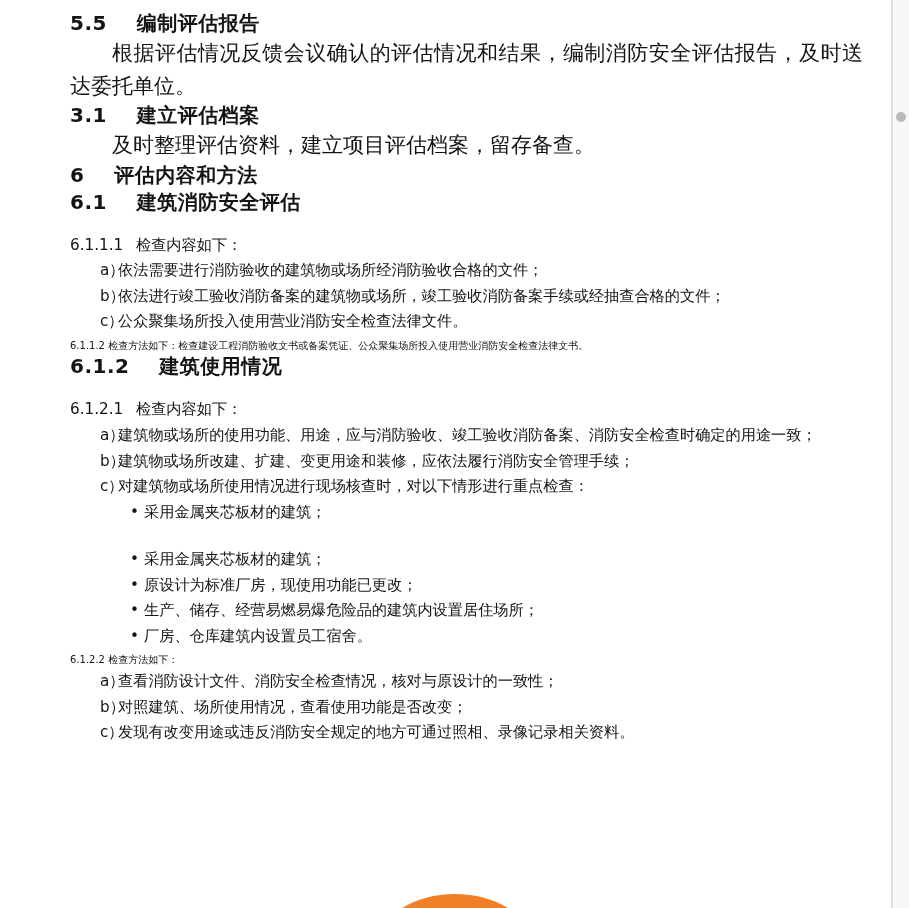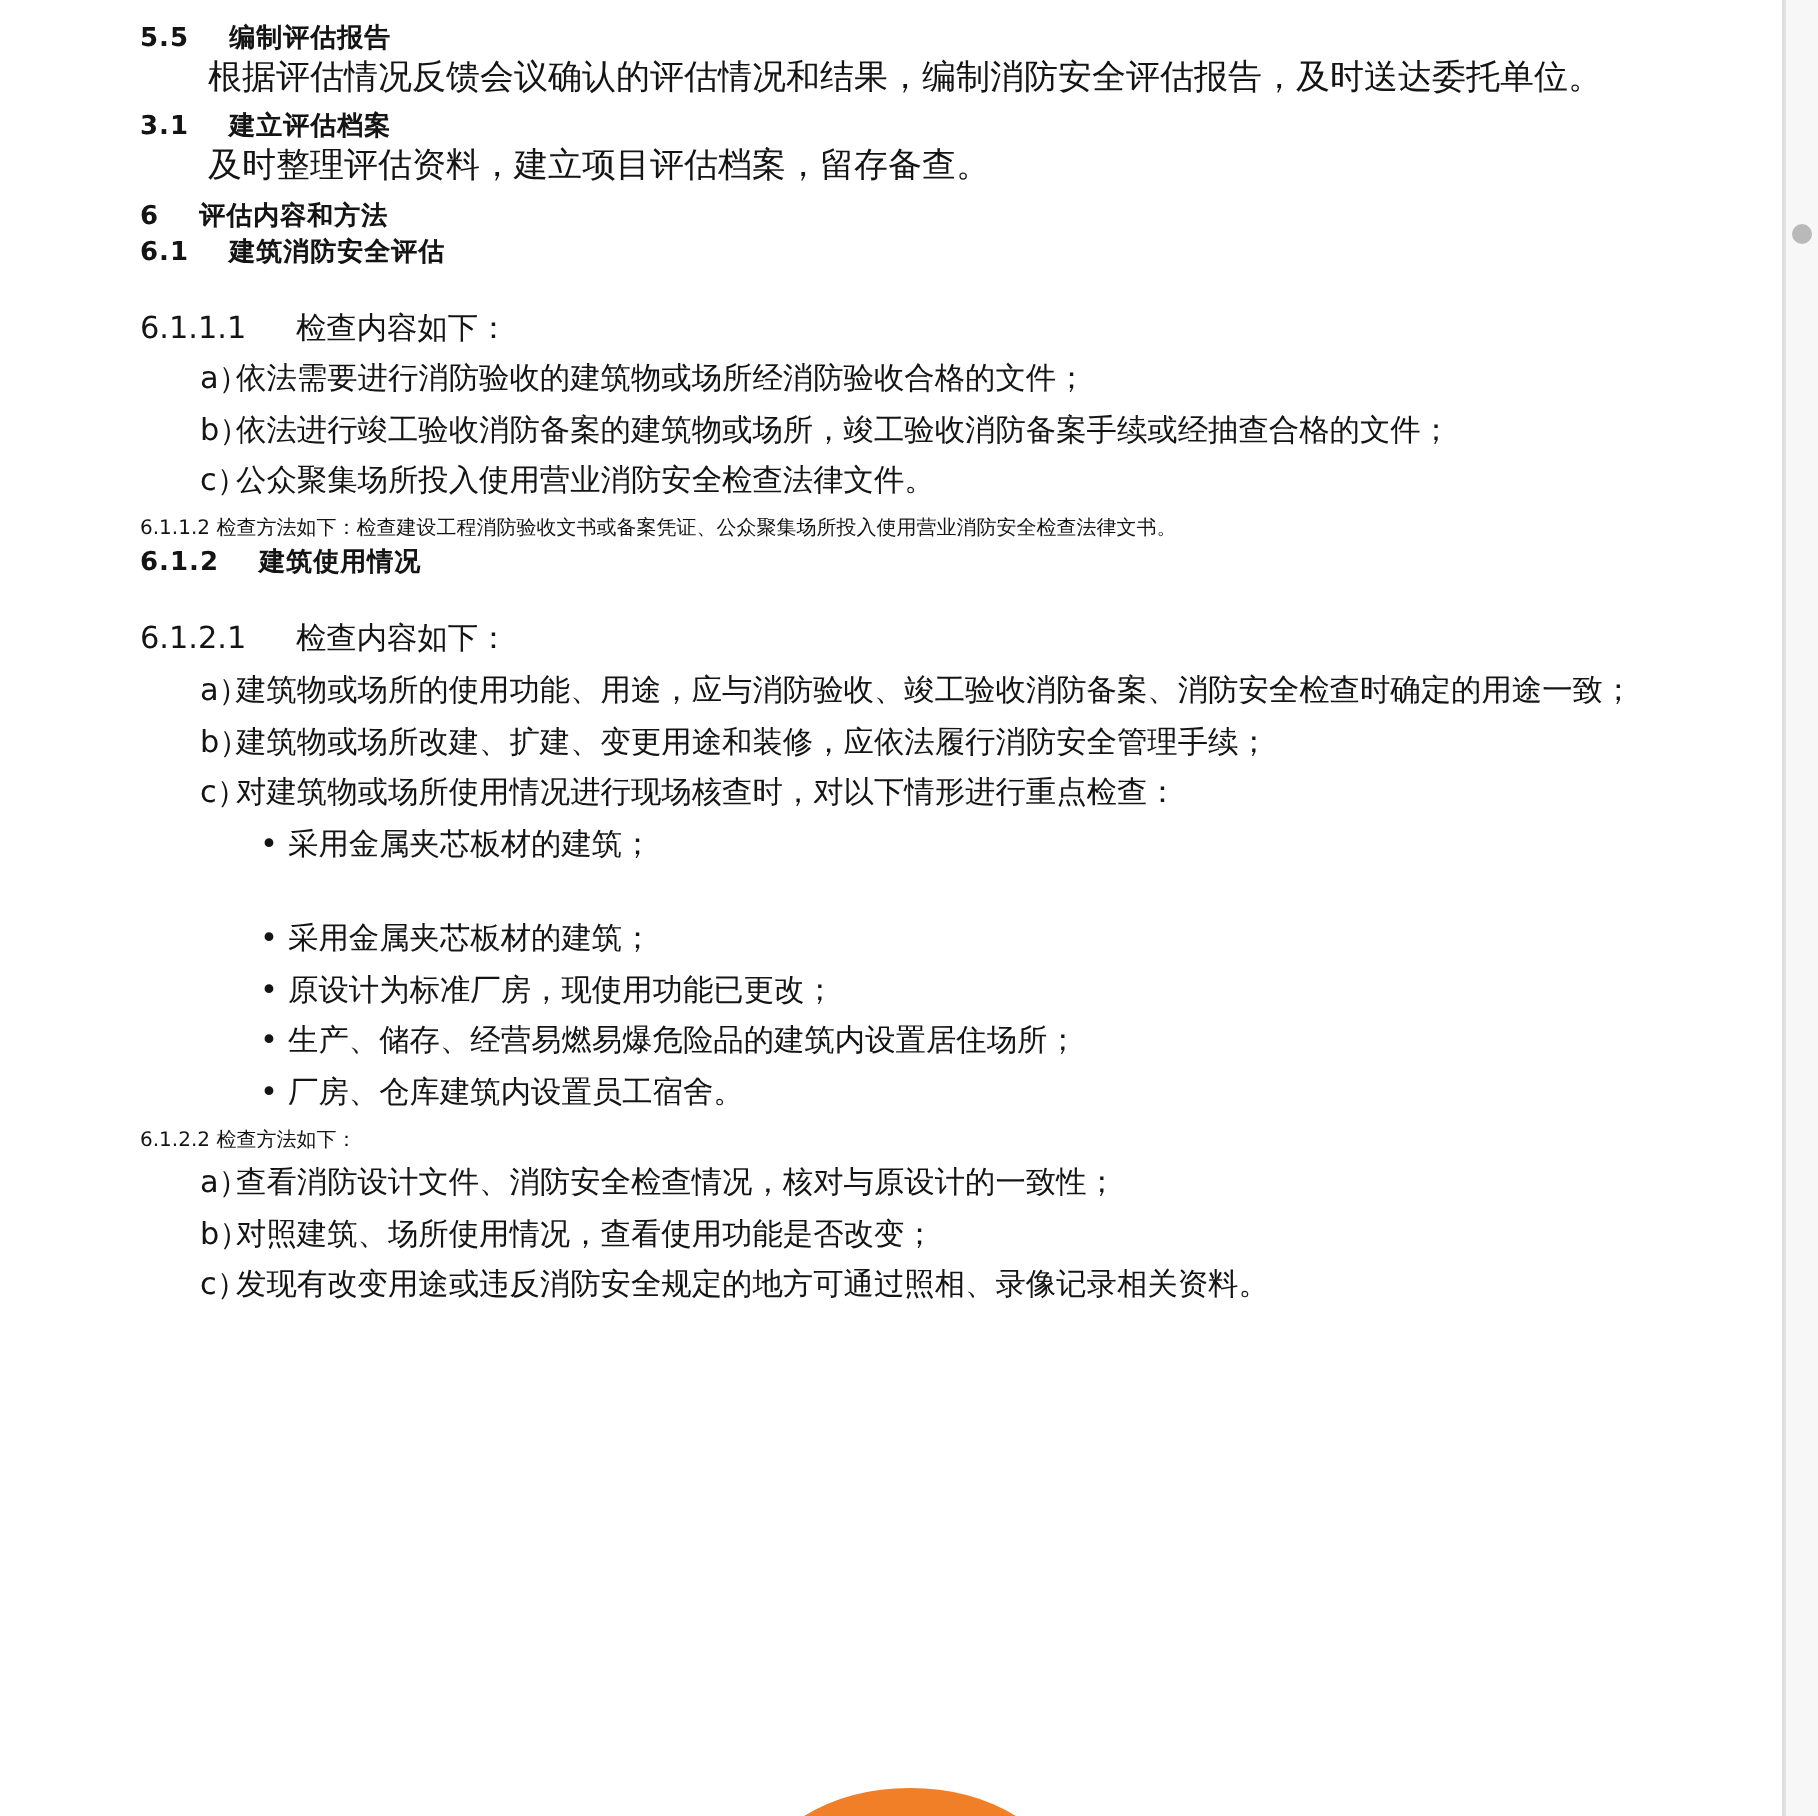--- a/index.html
+++ b/index.html
@@ -52,54 +52,53 @@
   .page-left-rule {
     position: absolute;
     left: 891px;
     top: 0;
     width: 1px;
     height: 908px;
     background: #dcdcdc;
   }
 
   h2.sec {
-    font-size: 13px;
+    font-size: 20px;
     font-weight: bold;
     margin: 0;
     letter-spacing: 0.5px;
   }
   .h-55 { margin: 8px 0 0 0; }
   .h-56 { margin: 16px 0 0 0; }
   .h-6  { margin: 30px 0 0 0; font-size: 15.5px; }
   .h-61 { margin: 22px 0 0 0; }
   .h-611 { margin: 18px 0 0 0; }
   .h-612 { margin: 23px 0 0 0; }
 
   p.body {
-    font-size: 17px;
+    font-size: 21px;
     margin: 0;
     line-height: 1.55;
     text-align: justify;
-    font-family: Liberation Mono, monospace;
   }
   .indent2 { text-indent: 2em; }
   .para-gap { margin-top: 12px; }
 
   .clause {
     font-size: 15.2px;
     margin: 18px 0 0 0;
     line-height: 1.55;
   }
   .clause-tight {
     font-size: 10px;
     margin: 4px 0 0 0;
     line-height: 1.55;
     text-align: justify;
   }
-  .clause .num { margin-right: 20px; }
+  .clause .num { margin-right: 8px; }
 
   ul.items {
     list-style: none;
     margin: 0;
     padding: 0;
   }
   ul.items li {
     display: flex;
     font-size: 15.2px;
     line-height: 1.55;

